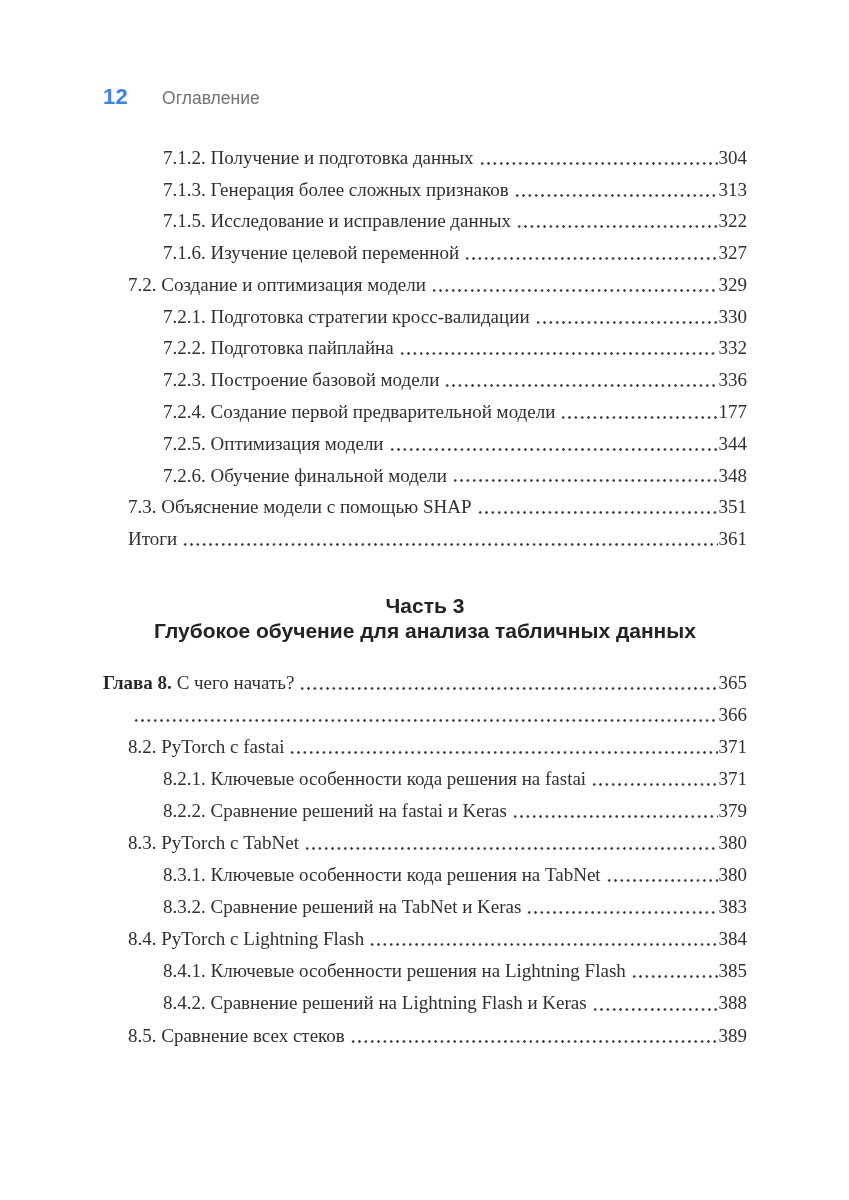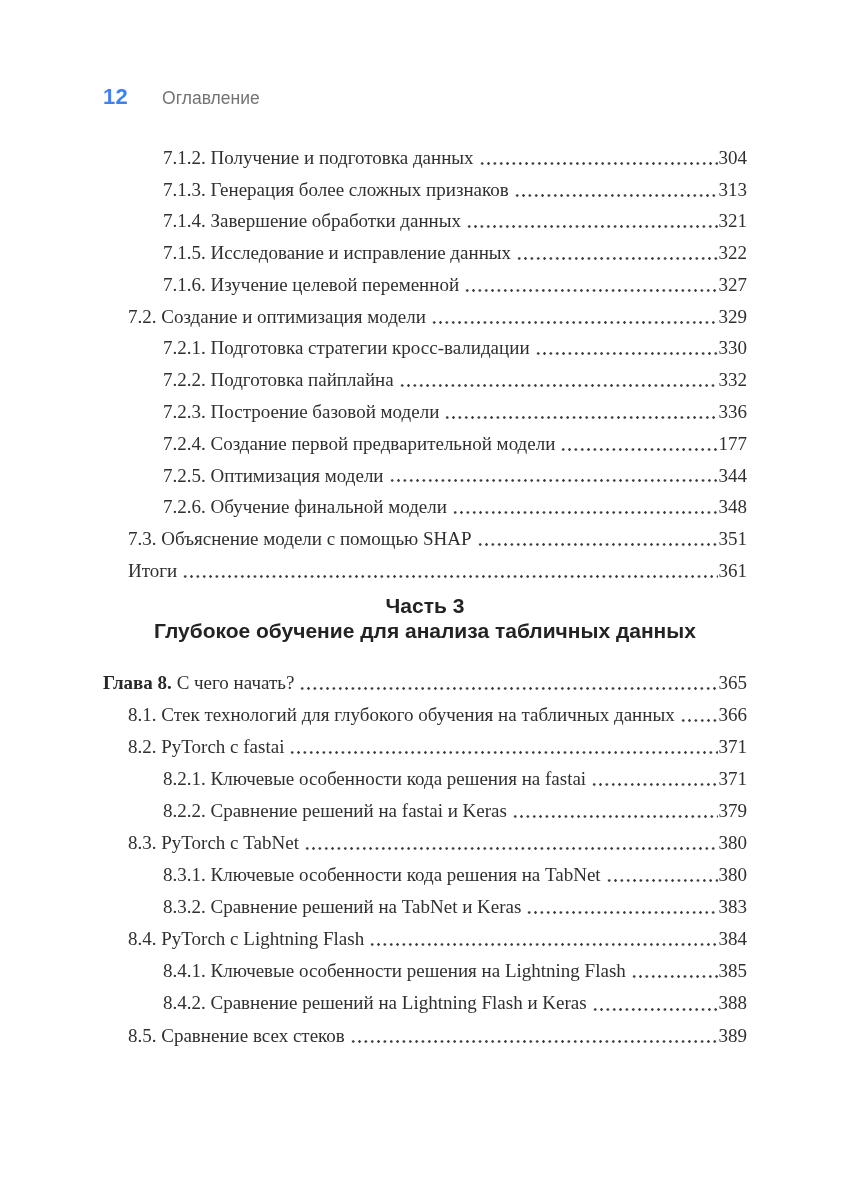--- a/index.html
+++ b/index.html
@@ -107,25 +107,20 @@
         <span class="entry-title">7.1.2. Получение и подготовка данных</span>
         <span class="leader"></span>
         <span class="pageno">304</span>
       </li>
       <li class="toc-row lvl2">
         <span class="entry-title">7.1.3. Генерация более сложных признаков</span>
         <span class="leader"></span>
         <span class="pageno">313</span>
       </li>
       <li class="toc-row lvl2">
-        <span class="entry-title">7.1.4. Завершение обработки данных</span>
-        <span class="leader"></span>
-        <span class="pageno">321</span>
-      </li>
-      <li class="toc-row lvl2">
         <span class="entry-title">7.1.5. Исследование и исправление данных</span>
         <span class="leader"></span>
         <span class="pageno">322</span>
       </li>
       <li class="toc-row lvl2">
         <span class="entry-title">7.1.6. Изучение целевой переменной</span>
         <span class="leader"></span>
         <span class="pageno">327</span>
       </li>
       <li class="toc-row lvl1">
@@ -180,21 +175,20 @@
     <div class="part-title">Глубокое обучение для анализа табличных данных</div>
   </div>
 
   <ol class="toc" id="toc-part8">
       <li class="toc-row lvl0">
         <span class="entry-title"><b>Глава 8.</b> С чего начать?</span>
         <span class="leader"></span>
         <span class="pageno">365</span>
       </li>
       <li class="toc-row lvl1">
-        <span class="entry-title">8.1. Стек технологий для глубокого обучения на табличных данных</span>
         <span class="leader"></span>
         <span class="pageno">366</span>
       </li>
       <li class="toc-row lvl1">
         <span class="entry-title">8.2. PyTorch с fastai</span>
         <span class="leader"></span>
         <span class="pageno">371</span>
       </li>
       <li class="toc-row lvl2">
         <span class="entry-title">8.2.1. Ключевые особенности кода решения на fastai</span>

